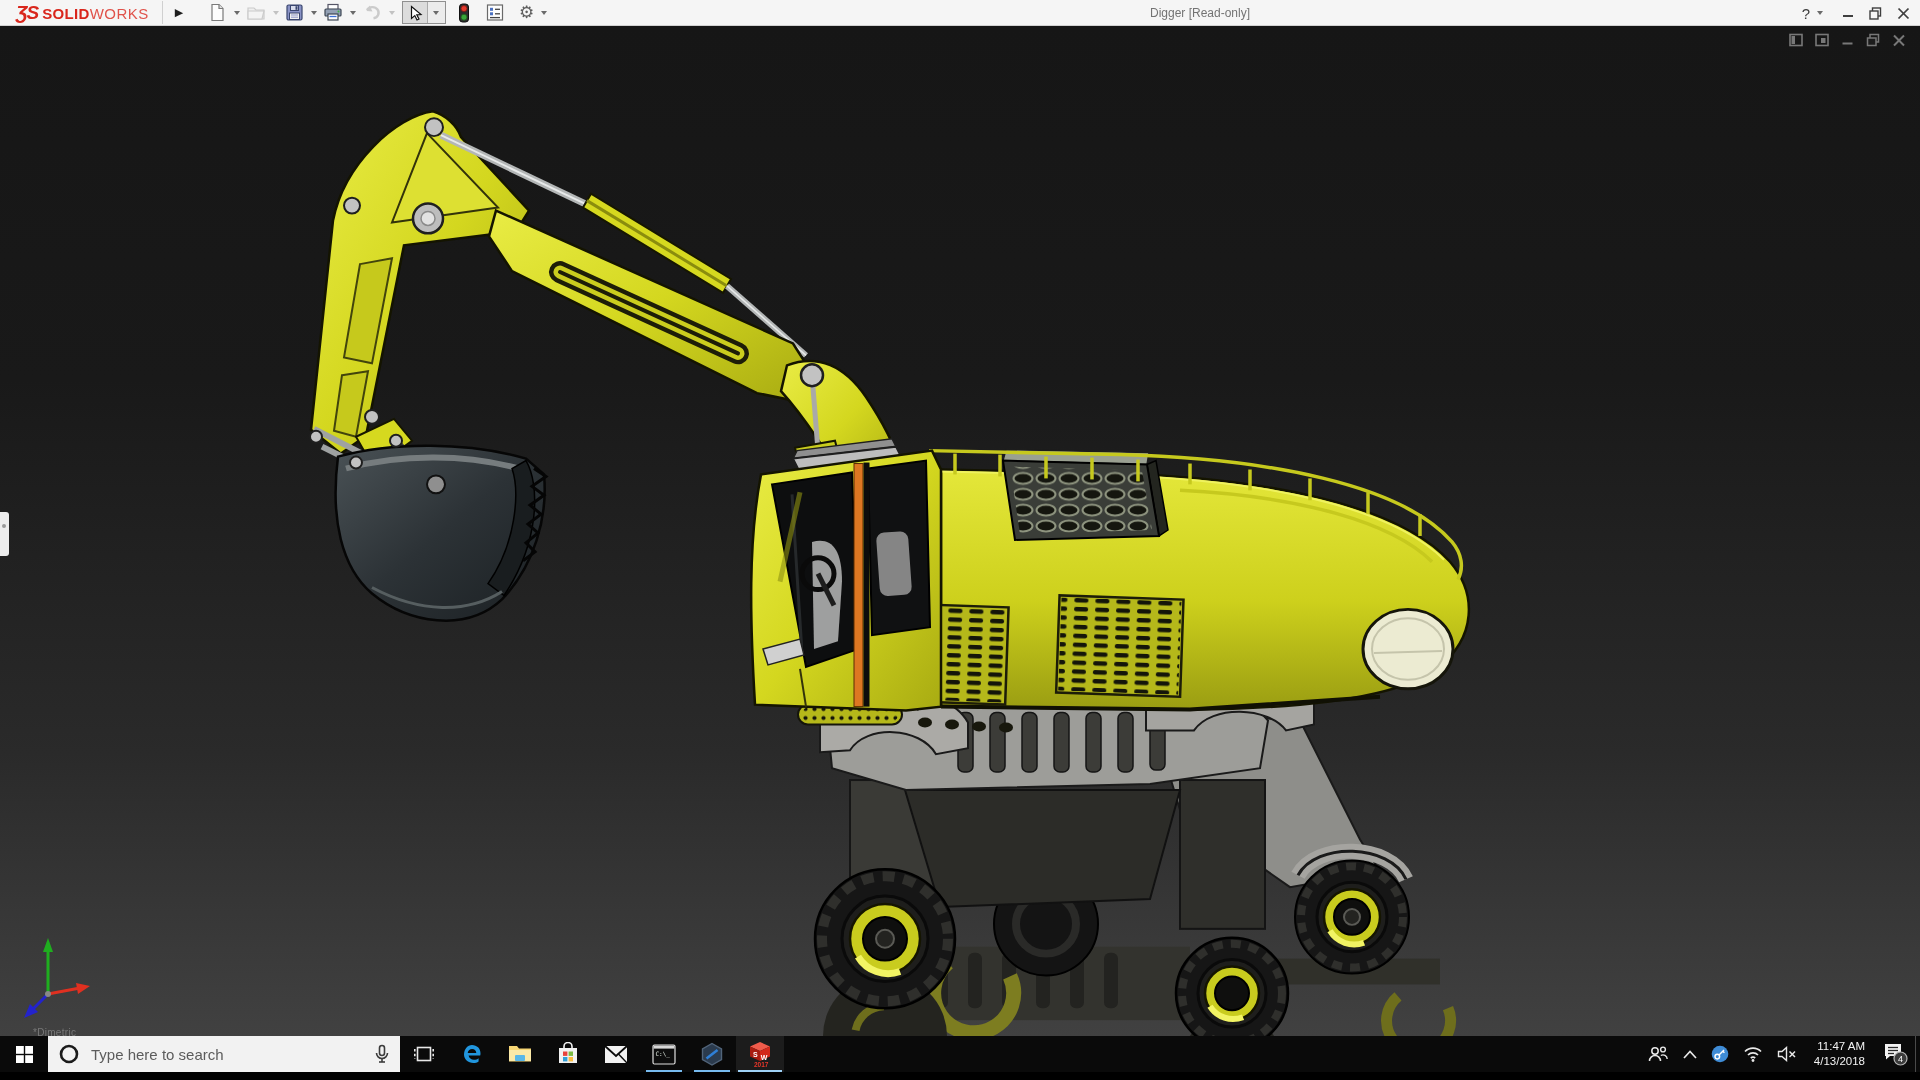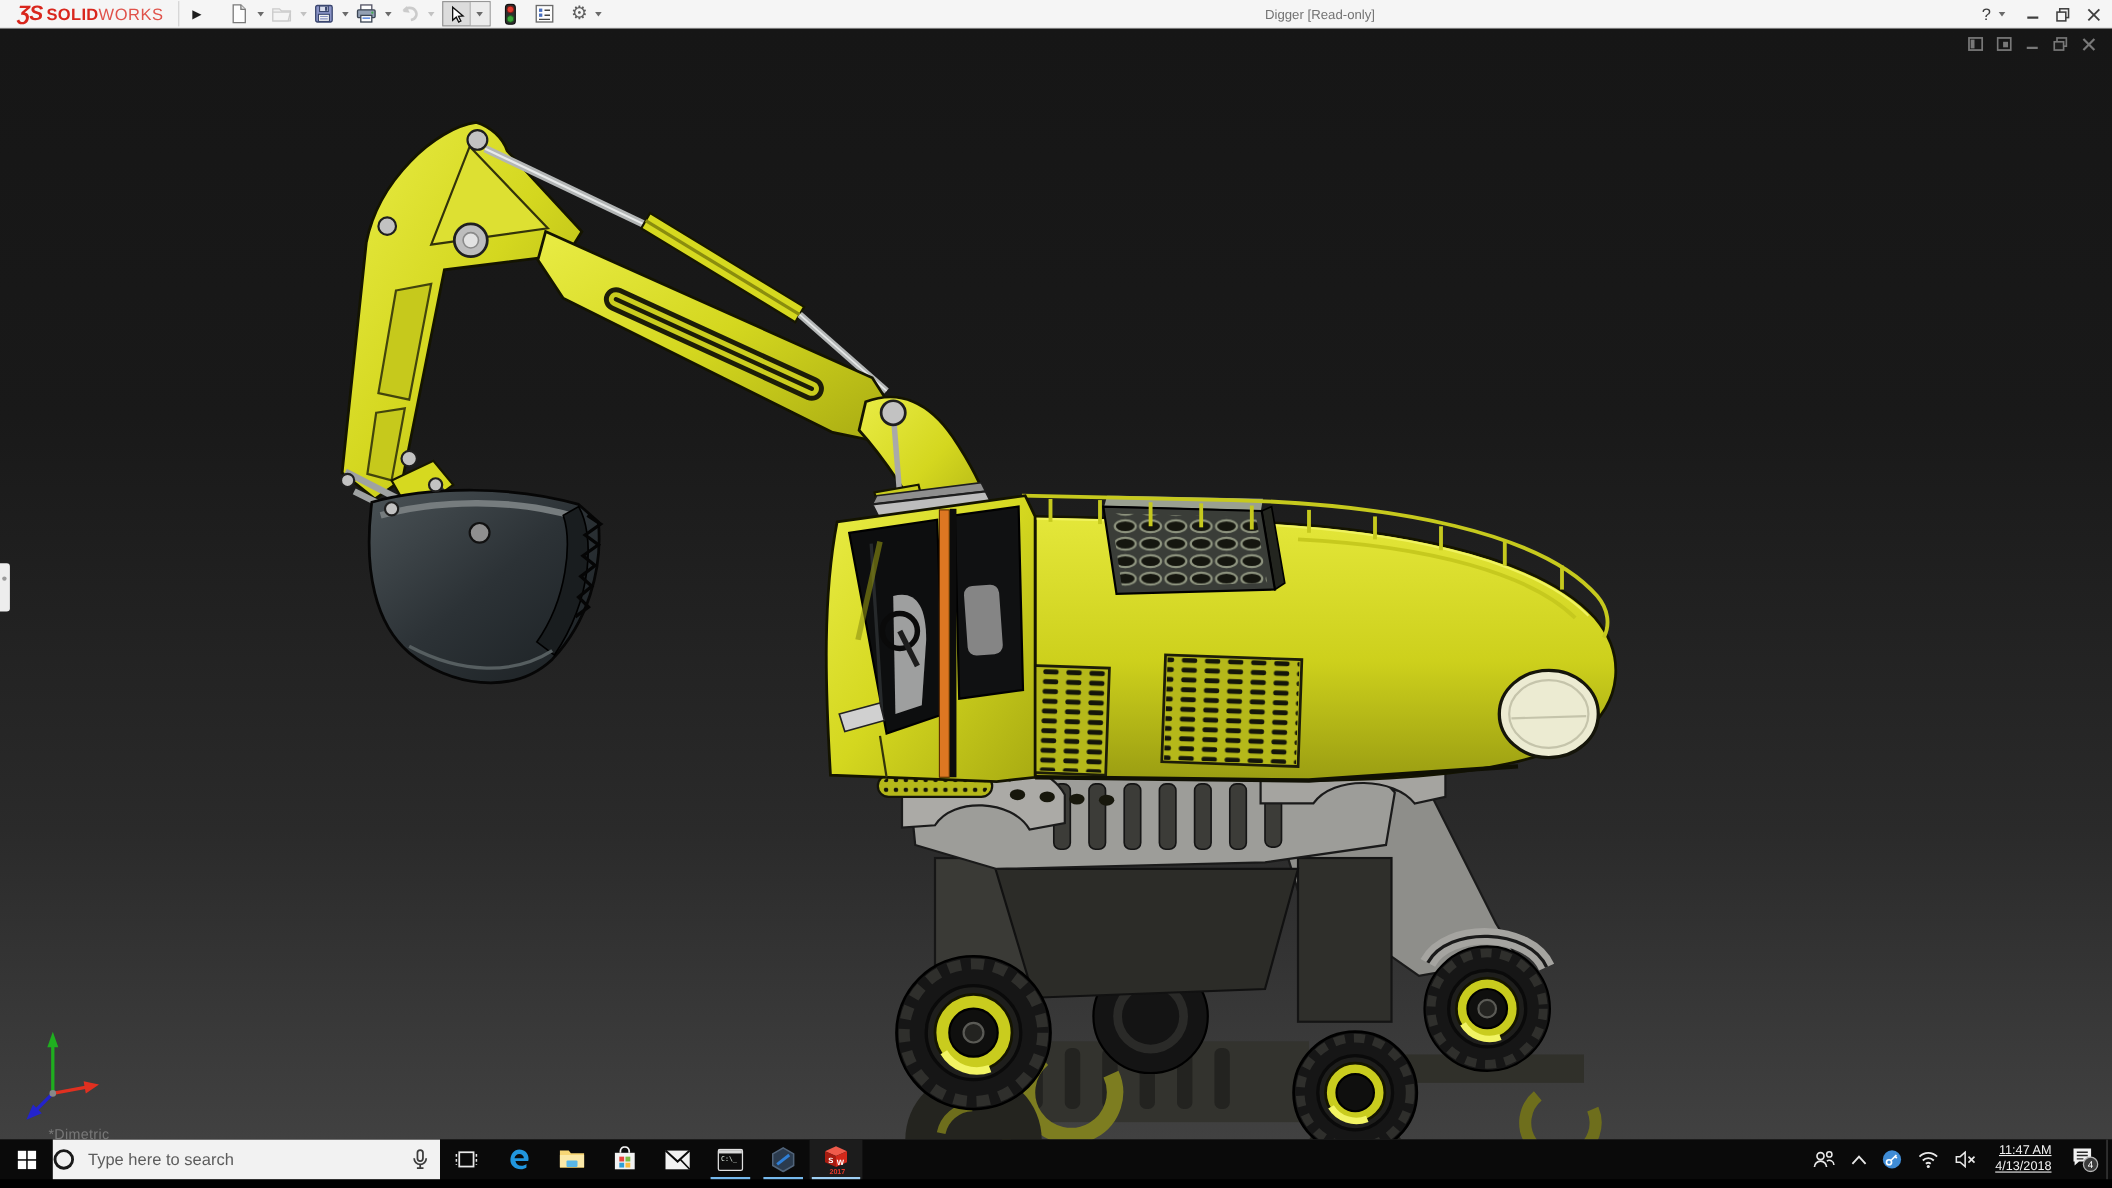--- a/index.html
+++ b/index.html
@@ -34,35 +34,35 @@
   .win-controls svg{display:block;}
 
   
   .viewport{position:absolute;top:26px;left:0;right:0;bottom:36px;background:linear-gradient(180deg,var(--viewport-top) 0%,#191919 35%,#2a2a2a 72%,var(--viewport-bottom) 100%);overflow:hidden;}
   .child-controls{position:absolute;top:7px;right:14px;display:flex;gap:12px;z-index:5;}
   .child-controls svg{display:block;}
   .left-tab{position:absolute;left:0;top:486px;width:9px;height:44px;background:#ededed;border-radius:0 3px 3px 0;z-index:5;}
   .left-tab::after{content:"";position:absolute;left:2px;top:12px;width:4px;height:4px;border-radius:50%;background:#9a9a9a;}
   .model-svg{position:absolute;inset:0;width:100%;height:100%;}
   .triad{position:absolute;left:18px;bottom:16px;z-index:4;}
-  .view-label{position:absolute;left:44px;bottom:-2px;font-size:13px;color:#787878;z-index:4;letter-spacing:.3px;}
+  .view-label{position:absolute;left:33px;bottom:-2px;font-size:10px;color:#787878;z-index:4;letter-spacing:.3px;}
 
   
   .taskbar{position:absolute;left:0;right:0;bottom:0;height:36px;background:var(--taskbar-bg);display:flex;align-items:stretch;z-index:10;}
   .start-btn{width:48px;display:flex;align-items:center;justify-content:center;}
-  .searchbox{width:352px;background:var(--search-bg);display:flex;align-items:center;padding:0 10px 0 0;}
+  .searchbox{width:352px;background:var(--search-bg);display:flex;align-items:center;padding:0 10px 0 11px;}
   .searchbox input{flex:1;border:none;outline:none;background:transparent;font-size:15px;font-family:"Liberation Sans",sans-serif;color:#222;margin-left:12px;}
   .searchbox input::placeholder{color:var(--search-text);opacity:1;}
   .tb-app{width:48px;display:flex;align-items:center;justify-content:center;position:relative;}
   .tb-app.running::after{content:"";position:absolute;left:6px;right:6px;bottom:0;height:2px;background:var(--taskbar-accent);}
   .tb-app.active{background:#1c1c1c;}
   .tb-app.active::after{left:2px;right:2px;background:#9ed0f5;}
   .tray{margin-left:auto;display:flex;align-items:center;}
   .tray-item{height:36px;display:flex;align-items:center;justify-content:center;padding:0 7px;position:relative;}
-  .clock{display:flex;flex-direction:column;align-items:flex-end;justify-content:center;color:#f2f2f2;font-size:11.5px;line-height:1.3;padding:0 10px;text-decoration:underline;}
+  .clock{display:flex;flex-direction:column;align-items:flex-end;justify-content:center;color:#f2f2f2;font-size:11.5px;line-height:1.3;padding:0 10px;}
   .desk-sliver{width:5px;border-left:1px solid #4a4a4a;height:36px;}
 </style>
 </head>
 <body>
 
 <div class="stage">
 
   <div class="titlebar">
     <div class="brand">
       <span class="glyph">ƷS</span><span class="solid">SOLID</span><span class="works">WORKS</span>

